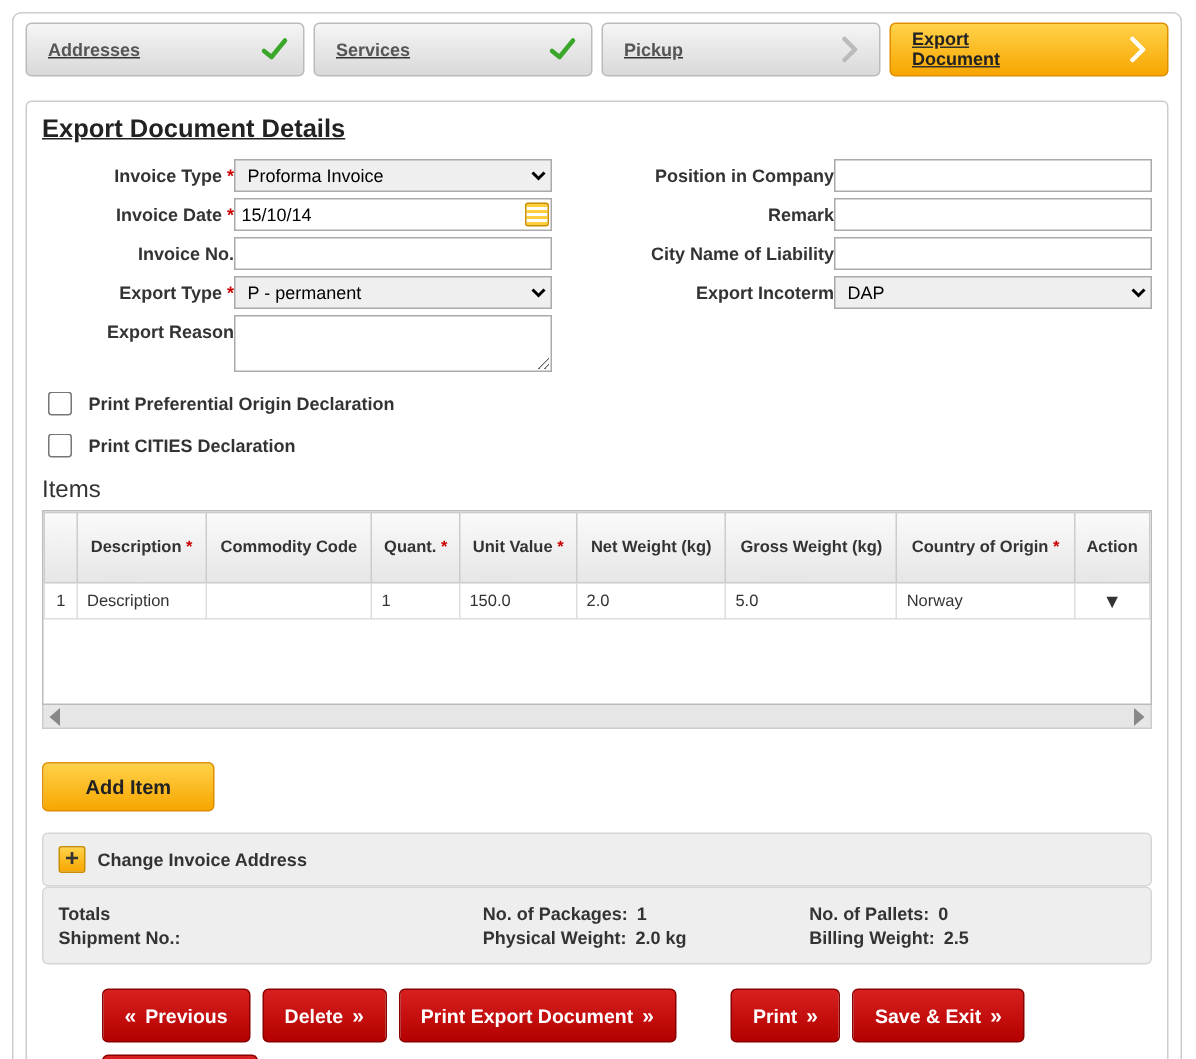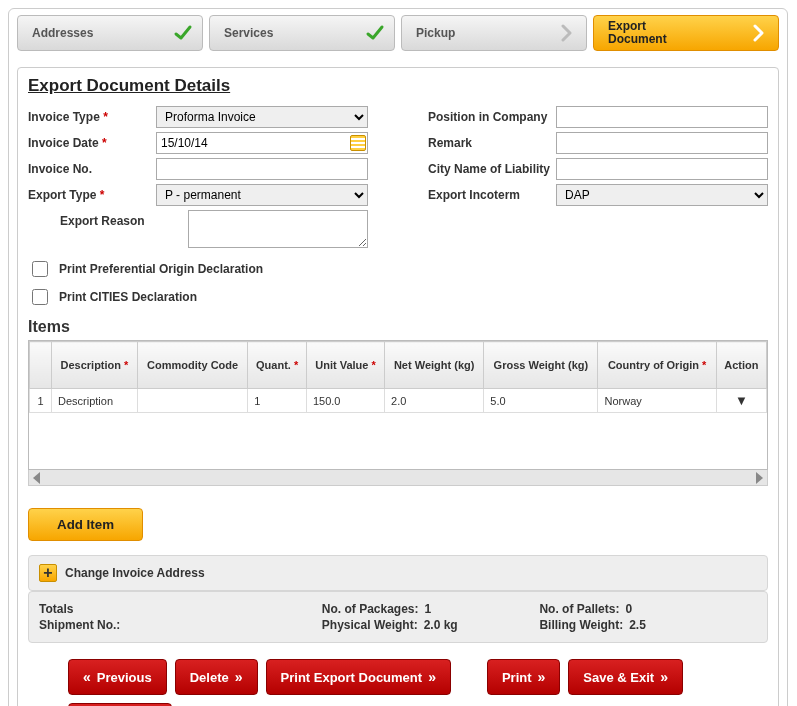--- a/index.html
+++ b/index.html
@@ -1,20 +1,20 @@
 <!DOCTYPE html>
 <html><head>
 <meta charset="utf-8">
 <style>
   * { box-sizing: border-box; font-family: Arial, Helvetica, sans-serif; }
   body { margin: 0; padding: 8px; background: #fff; font-size: 12px; color: #333; }
   .outer { width: 780px; border: 1px solid #ccc; border-radius: 6px; padding: 6px 8px 10px 8px; }
 
   
-  .steps { display: flex; gap: 6px; margin-bottom: 16px; }
+  .steps { display: flex; gap: 6px; margin-bottom: 16px; text-decoration: underline; }
   .step {
     position: relative;
     height: 36px;
     display: flex; align-items: center;
     padding: 0 36px 0 14px;
     border-radius: 4px;
     flex: 1;
     border: 1px solid #bbb;
     background: linear-gradient(#f5f5f5, #d9d9d9);
     font-weight: bold; color: #555;
@@ -31,36 +31,36 @@
   .step .check { color: #3aa62a; font-size: 20px; font-weight: bold; }
   .step .chev  { color: #bbb; font-size: 18px; font-weight: bold; }
   .step.active .chev { color: #fff; }
   .step .chev svg, .step .check svg { display:block; }
 
   .panel { border: 1px solid #ccc; border-radius: 4px; padding: 8px 10px; margin-top: 6px; }
   .panel h2 { margin: 0 0 6px 0; font-size: 17px; font-weight: bold; color: #222; text-decoration: underline; }
 
   .form-grid { display: grid; grid-template-columns: 1fr 1fr; column-gap: 60px; }
   .form-row { display: flex; align-items: center; margin: 4px 0; }
-  .form-row label { width: 128px; font-weight: bold; }
+  .form-row label { width: 128px; font-weight: bold; text-align: right; }
   .req { color: #c00; }
   .form-row input[type=text], .form-row select, .form-row textarea {
     flex: 1; height: 22px; border: 1px solid #aaa; padding: 2px 4px; font-size: 12px;
   }
   .form-row textarea { height: 38px; resize: both; }
   .date-wrap { position: relative; flex: 1; }
   .date-wrap input { width: 100%; height: 22px; border: 1px solid #aaa; padding: 2px 22px 2px 4px; font-size:12px; }
   .cal-icon { position: absolute; right: 2px; top: 50%; transform: translateY(-50%); width:16px; height:16px;
     background: repeating-linear-gradient(#ffcf40, #ffcf40 2px, #fff 2px, #fff 4px);
     border: 1px solid #c98f00; border-radius: 2px; }
 
   .chk-row { display: flex; align-items: center; gap: 8px; margin: 6px 0; font-weight: bold; }
   .chk-row input[type=checkbox] { width: 16px; height: 16px; }
 
-  h3.items-h { margin: 10px 0 4px 0; font-size: 16px; font-weight: bold; }
+  h3.items-h { margin: 10px 0 4px 0; font-size: 16px; font-weight: normal; }
 
   .grid-wrap { border: 1px solid #bbb; height: 130px; overflow: auto; }
   table.grid { width: 100%; border-collapse: collapse; font-size: 11px; }
   table.grid th { background: linear-gradient(#fafafa,#e6e6e6); border: 1px solid #ccc; padding: 17px 6px; text-align: center; font-weight: bold; }
   table.grid td { border: 1px solid #ddd; padding: 4px 6px; text-align: left; }
   .col-num { width: 22px; text-align: center !important; }
   .action-cell { text-align: center !important; font-size: 13px; }
 
   .hscroll { height: 16px; background: #e6e6e6; border: 1px solid #ccc; border-top: none; position: relative; }
   .hscroll::before, .hscroll::after {
@@ -159,21 +159,21 @@
         <div class="form-row">
           <label>Invoice No.</label>
           <input type="text" value="" style="">
         </div>
         <div class="form-row">
           <label><span>Export Type</span> <span class="req">*</span></label>
           <select>
             <option>P - permanent</option>
           </select>
         </div>
-        <div class="form-row" style="align-items:flex-start;margin-left:32px;">
+        <div class="form-row" style="align-items:flex-start;">
           <label style="padding-top:4px;">Export Reason</label>
           <textarea style=""></textarea>
         </div>
       </div>
 
       <div>
         <div class="form-row">
           <label>Position in Company</label>
           <input type="text" value="" style="">
         </div>

